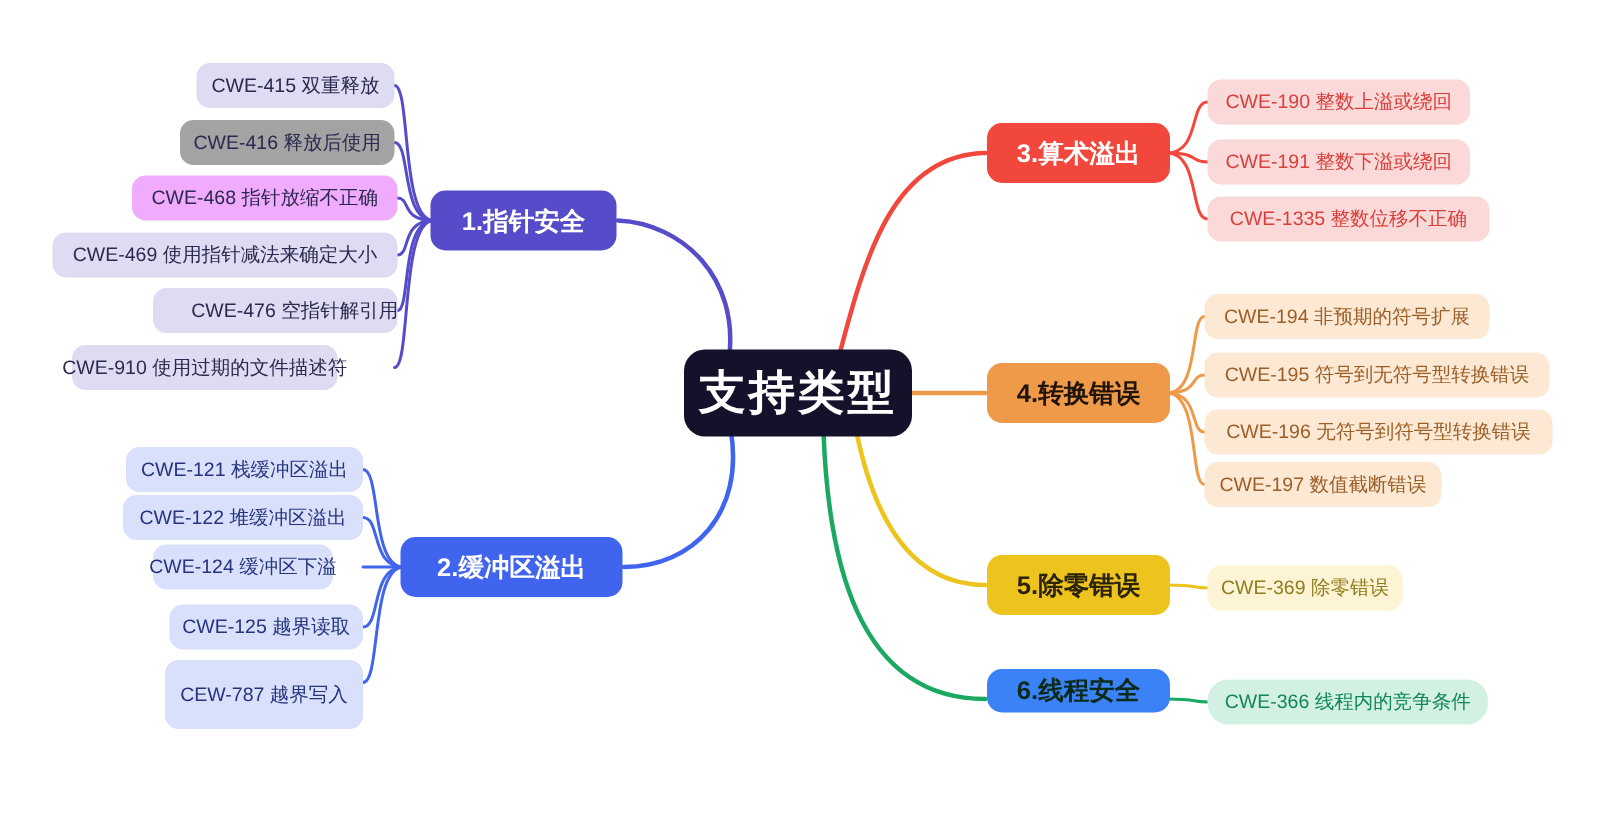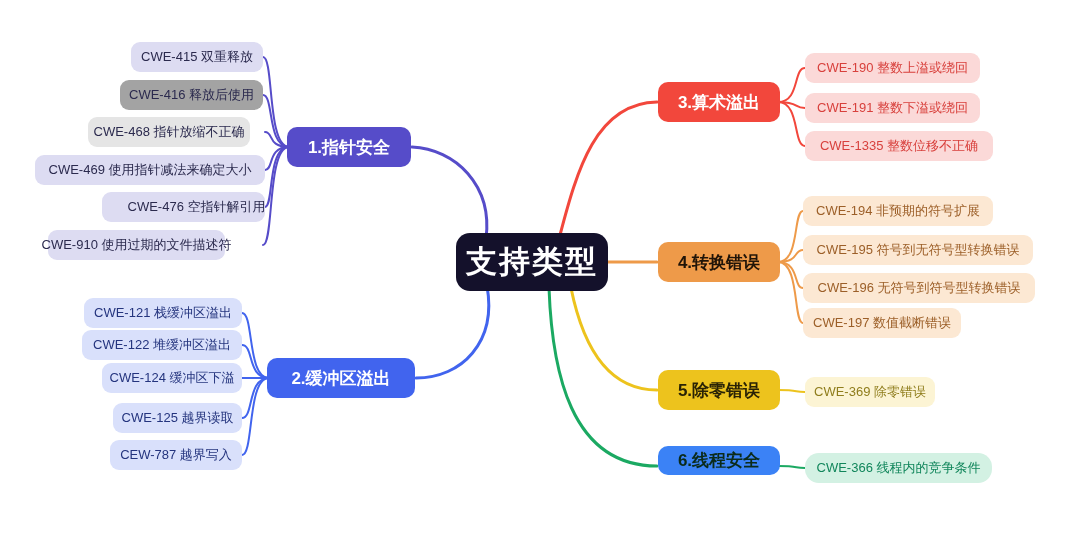--- a/index.html
+++ b/index.html
@@ -45,30 +45,30 @@
       <path d="M778,262 C800,262 793,323 803,323" fill="none" stroke="#EE9A49" stroke-width="2" stroke-linecap="round"></path>
       <path d="M571,288 C582,342 605,390 657,390" fill="none" stroke="#EDC31D" stroke-width="3" stroke-linecap="round"></path>
       <path d="M778,390 C800,390 793,392 805,392" fill="none" stroke="#EDC31D" stroke-width="2" stroke-linecap="round"></path>
       <path d="M549,288 C552,370 570,466 657,466" fill="none" stroke="#1BA962" stroke-width="3" stroke-linecap="round"></path>
       <path d="M778,466 C800,466 793,468 805,468" fill="none" stroke="#1BA962" stroke-width="2" stroke-linecap="round"></path>
     </svg>
 <div class="node center-node" style="left: 456px; top: 233px; width: 152px; height: 58px; background: rgb(20, 17, 43); color: rgb(255, 255, 255);">支持类型</div>
     <div class="node branch-node" style="left: 287px; top: 127px; width: 124px; height: 40px; background: rgb(86, 76, 201); color: rgb(255, 255, 255);">1.指针安全</div>
     <div class="node leaf-node" style="left: 131px; top: 42px; width: 132px; height: 30px; background: rgb(221, 220, 242); color: rgb(43, 42, 78);">CWE-415 双重释放</div>
     <div class="node leaf-node" style="left: 120px; top: 80px; width: 143px; height: 30px; background: #a3a3a3; color: rgb(43, 42, 78);">CWE-416 释放后使用</div>
-    <div class="node leaf-node" style="left: 88px; top: 117px; width: 162px; height: 30px; background: #e5e5e5; color: rgb(43, 42, 78);">CWE-468 指针放缩不正确</div>
+    <div class="node leaf-node" style="left: 88px; top: 117px; width: 177px; height: 30px; background: #f0abfc; color: rgb(43, 42, 78);">CWE-468 指针放缩不正确</div>
     <div class="node leaf-node" style="left: 35px; top: 155px; width: 230px; height: 30px; background: rgb(221, 220, 242); color: rgb(43, 42, 78);">CWE-469 使用指针减法来确定大小</div>
     <div class="node leaf-node" style="left: 102px; top: 192px; width: 163px; height: 30px; background: rgb(221, 220, 242); color: rgb(43, 42, 78); padding-left: 26px;">CWE-476 空指针解引用</div>
     <div class="node leaf-node" style="left: 48px; top: 230px; width: 177px; height: 30px; background: rgb(221, 220, 242); color: rgb(43, 42, 78);">CWE-910 使用过期的文件描述符</div>
     <div class="node branch-node" style="left: 267px; top: 358px; width: 148px; height: 40px; background: rgb(65, 100, 238); color: rgb(255, 255, 255);">2.缓冲区溢出</div>
     <div class="node leaf-node" style="left: 84px; top: 298px; width: 158px; height: 30px; background: rgb(217, 224, 251); color: rgb(36, 52, 126);">CWE-121 栈缓冲区溢出</div>
     <div class="node leaf-node" style="left: 82px; top: 330px; width: 160px; height: 30px; background: rgb(217, 224, 251); color: rgb(36, 52, 126);">CWE-122 堆缓冲区溢出</div>
-    <div class="node leaf-node" style="left: 102px; top: 363px; width: 140px; height: 30px; background: rgb(217, 224, 251); color: rgb(36, 52, 126);">CWE-124 缓冲区下溢</div>
+    <div class="node leaf-node" style="left: 102px; top: 363px; width: 120px; height: 30px; background: rgb(217, 224, 251); color: rgb(36, 52, 126);">CWE-124 缓冲区下溢</div>
     <div class="node leaf-node" style="left: 113px; top: 403px; width: 129px; height: 30px; background: rgb(217, 224, 251); color: rgb(36, 52, 126);">CWE-125 越界读取</div>
-    <div class="node leaf-node" style="left: 110px; top: 440px; width: 132px; height: 30px; background: rgb(217, 224, 251); color: rgb(36, 52, 126);">CEW-787 越界写入</div>
+    <div class="node leaf-node" style="left: 110px; top: 440px; width: 132px; height: 46px; background: rgb(217, 224, 251); color: rgb(36, 52, 126);">CEW-787 越界写入</div>
     <div class="node branch-node" style="left: 658px; top: 82px; width: 122px; height: 40px; background: rgb(242, 71, 60); color: rgb(255, 255, 255);">3.算术溢出</div>
     <div class="node leaf-node" style="left: 805px; top: 53px; width: 175px; height: 30px; background: rgb(251, 217, 216); color: rgb(216, 64, 60);">CWE-190 整数上溢或绕回</div>
     <div class="node leaf-node" style="left: 805px; top: 93px; width: 175px; height: 30px; background: rgb(251, 217, 216); color: rgb(216, 64, 60);">CWE-191 整数下溢或绕回</div>
     <div class="node leaf-node" style="left: 805px; top: 131px; width: 188px; height: 30px; background: rgb(251, 217, 216); color: rgb(216, 64, 60);">CWE-1335 整数位移不正确</div>
     <div class="node branch-node" style="left: 658px; top: 242px; width: 122px; height: 40px; background: rgb(238, 154, 73); color: rgb(32, 20, 8);">4.转换错误</div>
     <div class="node leaf-node" style="left: 803px; top: 196px; width: 190px; height: 30px; background: rgb(252, 232, 211); color: rgb(156, 95, 40);">CWE-194 非预期的符号扩展</div>
     <div class="node leaf-node" style="left: 803px; top: 235px; width: 230px; height: 30px; background: rgb(252, 232, 211); color: rgb(156, 95, 40);">CWE-195 符号到无符号型转换错误</div>
     <div class="node leaf-node" style="left: 803px; top: 273px; width: 232px; height: 30px; background: rgb(252, 232, 211); color: rgb(156, 95, 40);">CWE-196 无符号到符号型转换错误</div>
     <div class="node leaf-node" style="left: 803px; top: 308px; width: 158px; height: 30px; background: rgb(252, 232, 211); color: rgb(156, 95, 40);">CWE-197 数值截断错误</div>
     <div class="node branch-node" style="left: 658px; top: 370px; width: 122px; height: 40px; background: rgb(237, 195, 29); color: rgb(42, 35, 5);">5.除零错误</div>

